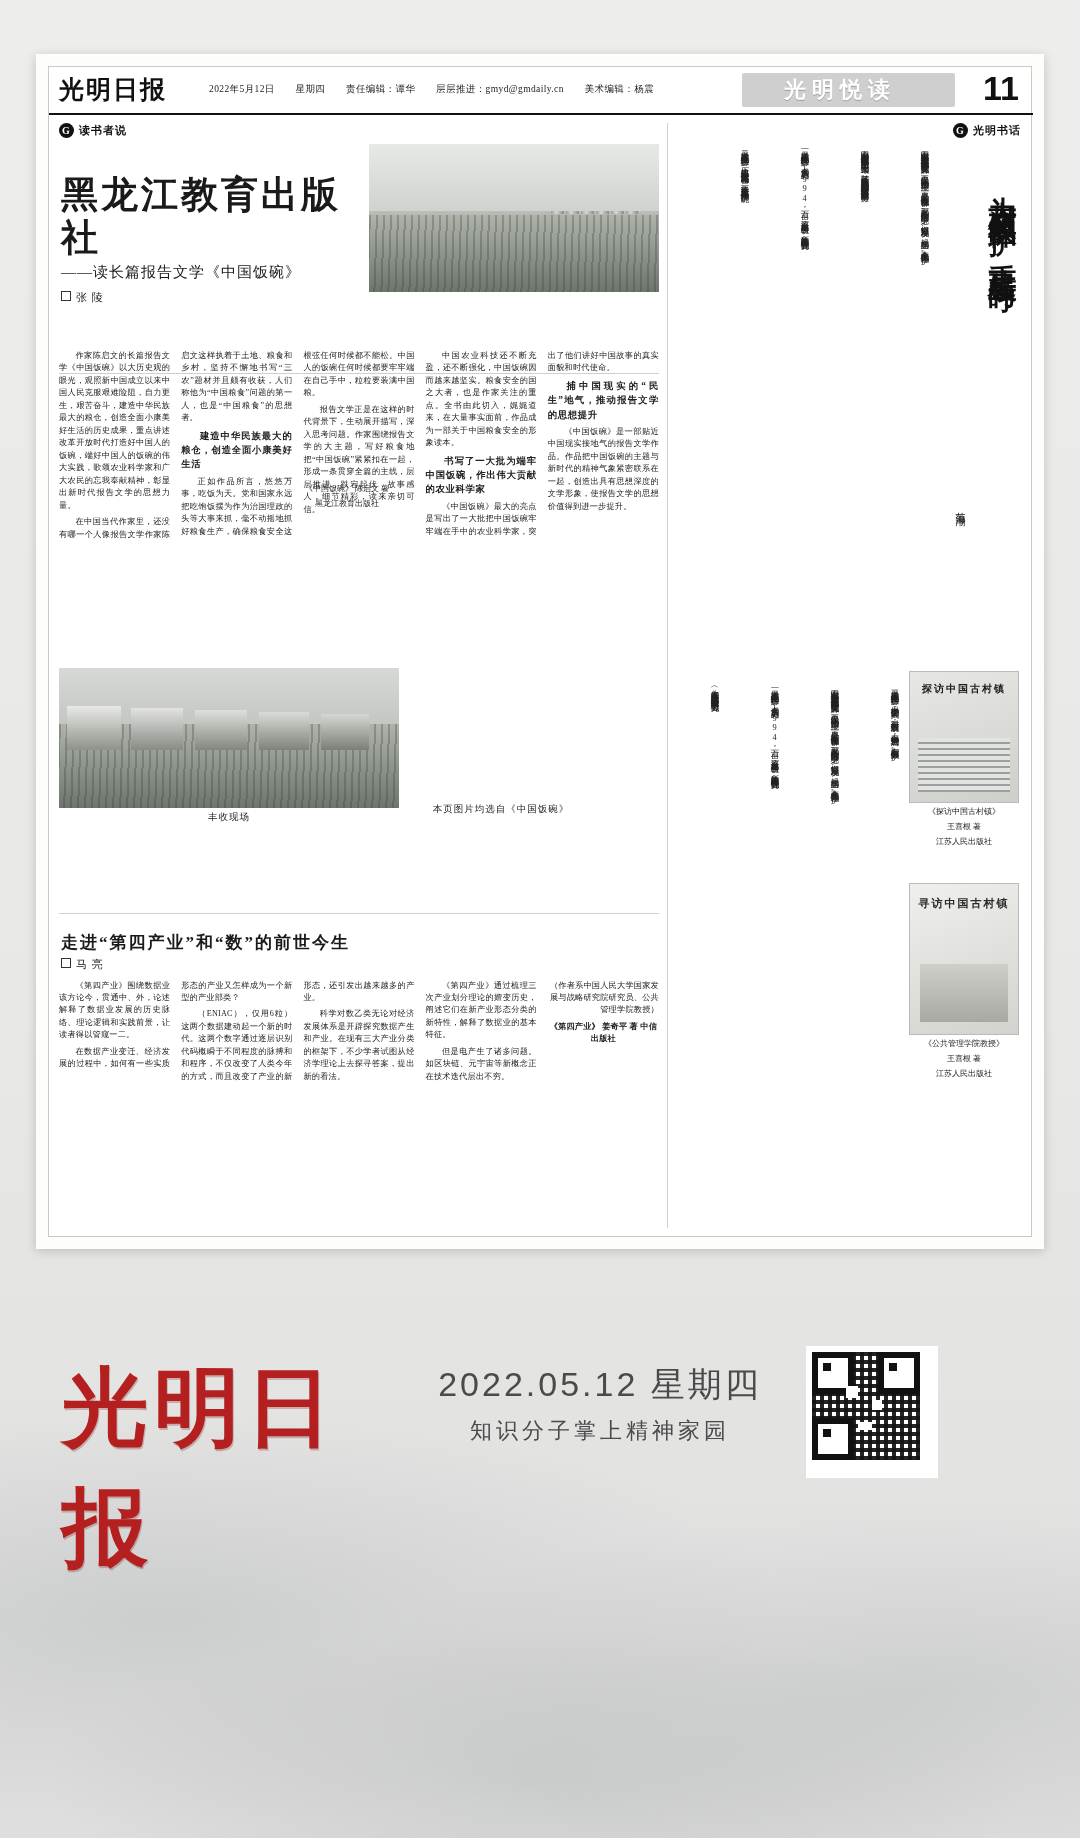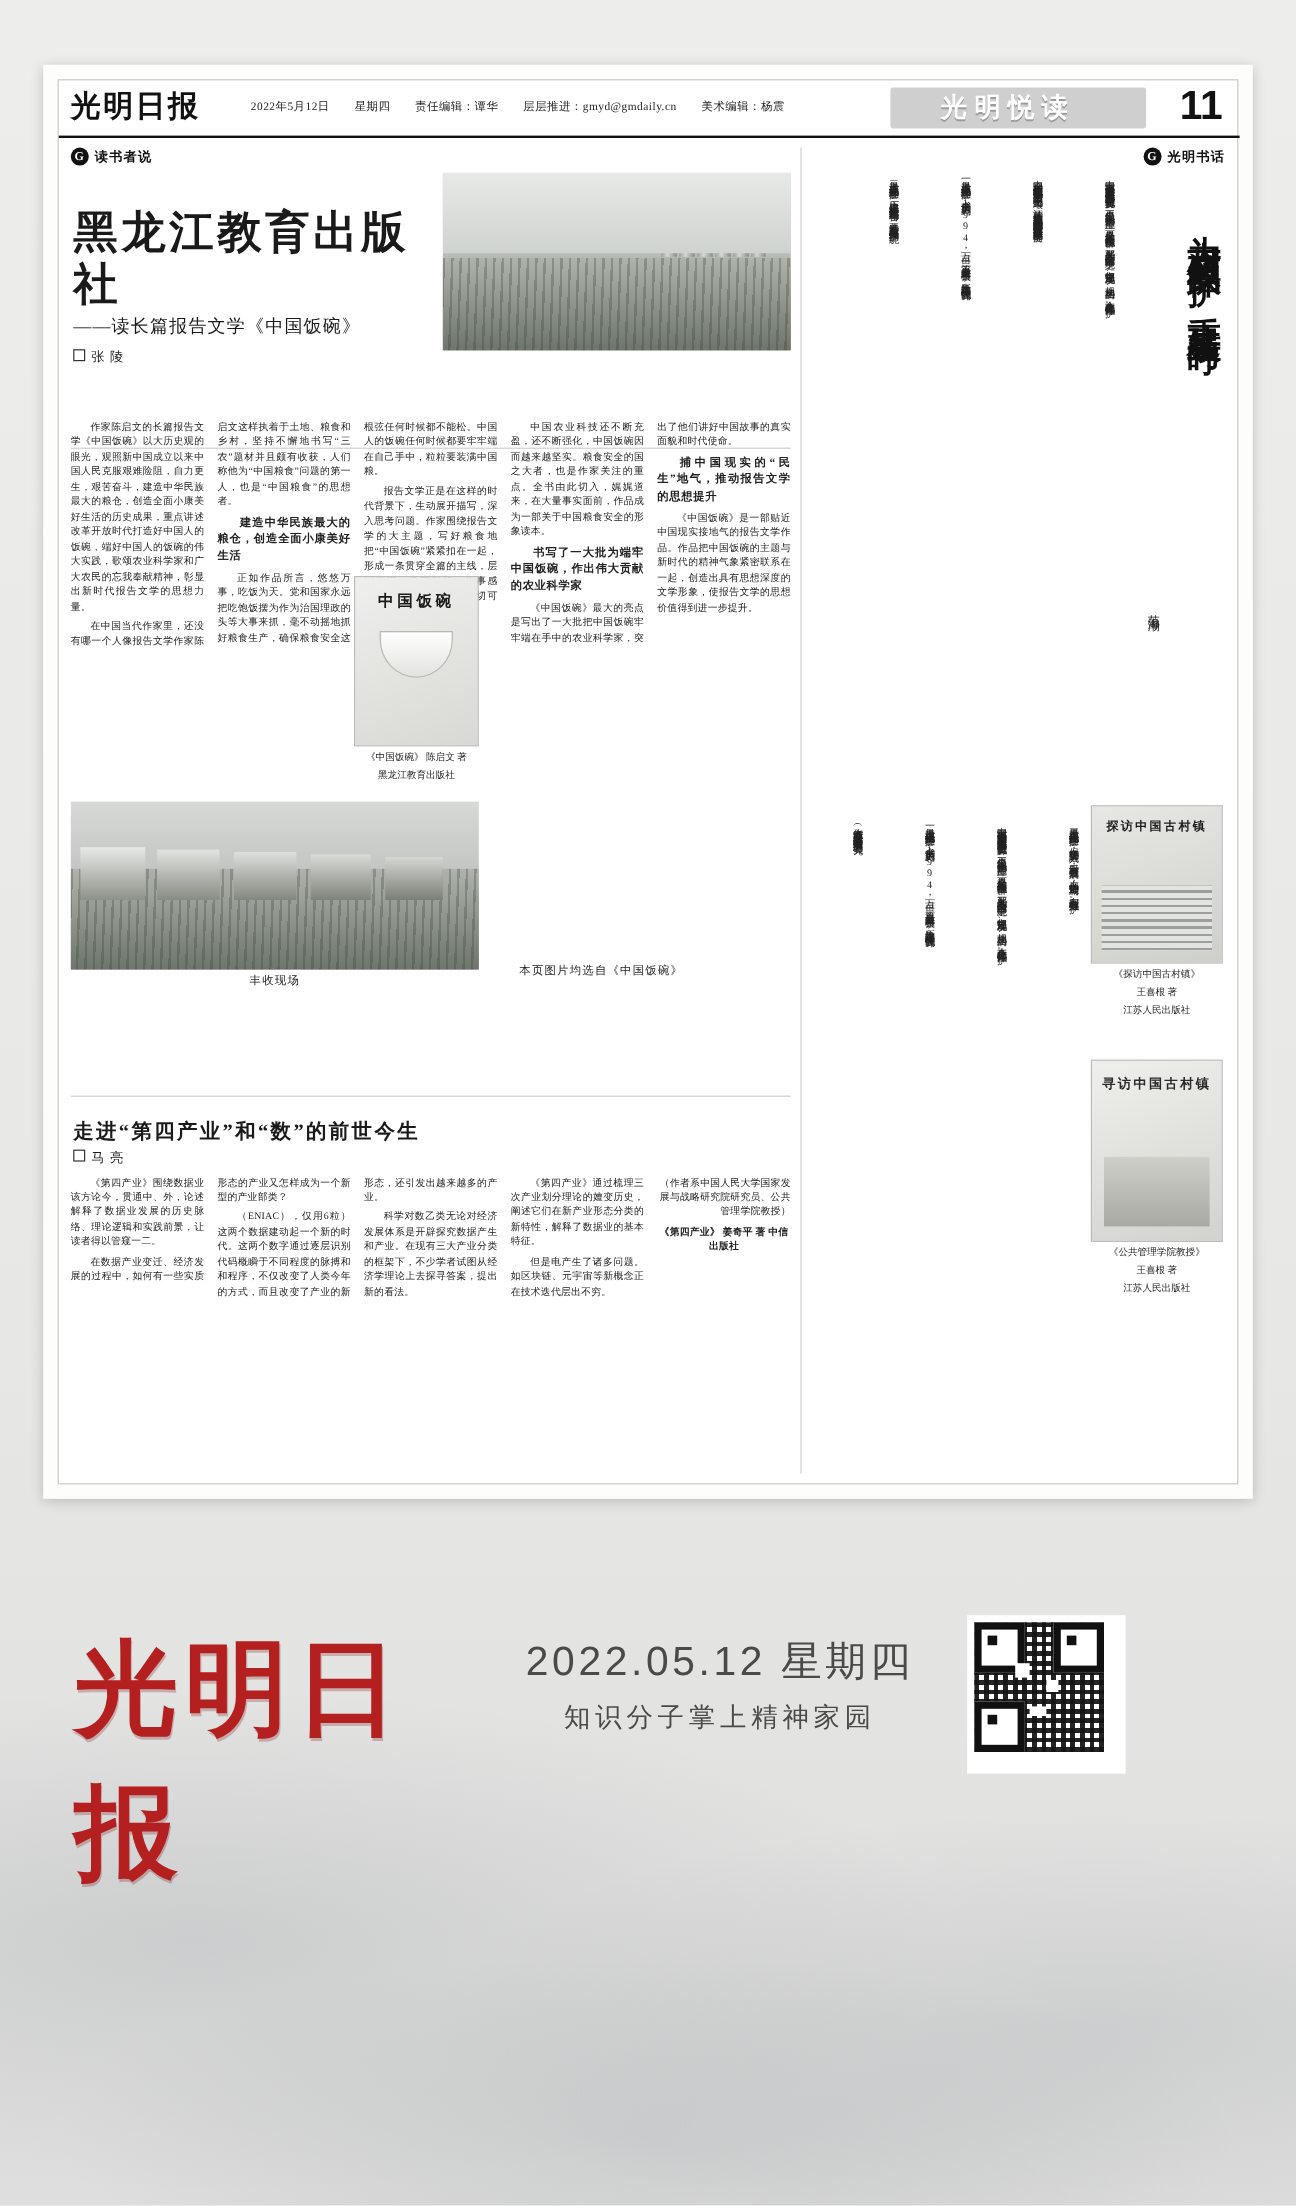--- a/index.html
+++ b/index.html
@@ -222,24 +222,20 @@
         <p>正如作品所言，悠悠万事，吃饭为天。党和国家永远把吃饱饭摆为作为治国理政的头等大事来抓，毫不动摇地抓好粮食生产，确保粮食安全这根弦任何时候都不能松。中国人的饭碗任何时候都要牢牢端在自己手中，粒粒要装满中国粮。</p>
         <p>报告文学正是在这样的时代背景下，生动展开描写，深入思考问题。作家围绕报告文学的大主题，写好粮食地把“中国饭碗”紧紧扣在一起，形成一条贯穿全篇的主线，层层推进，跌宕起伏，故事感人，细节精彩，读来亲切可信。</p>
         <p>中国农业科技还不断充盈，还不断强化，中国饭碗因而越来越坚实。粮食安全的国之大者，也是作家关注的重点。全书由此切入，娓娓道来，在大量事实面前，作品成为一部关于中国粮食安全的形象读本。</p>
         <p class="subtitle-in">书写了一大批为端牢中国饭碗，作出伟大贡献的农业科学家</p>
         <p>《中国饭碗》最大的亮点是写出了一大批把中国饭碗牢牢端在手中的农业科学家，突出了他们讲好中国故事的真实面貌和时代使命。</p>
         <p class="subtitle-in">捕中国现实的“民生”地气，推动报告文学的思想提升</p>
         <p>《中国饭碗》是一部贴近中国现实接地气的报告文学作品。作品把中国饭碗的主题与新时代的精神气象紧密联系在一起，创造出具有思想深度的文学形象，使报告文学的思想价值得到进一步提升。</p>
       </div>
 
       <div style="position:absolute;left:236px;top:130px;width:104px;">
-        <div class="bookshot" style="height:140px;">
-          <div class="t">中国饭碗</div>
-          <div class="bowl"></div>
-        </div>
         <div class="bookcap">《中国饭碗》 陈启文 著</div>
         <div class="bookcap">黑龙江教育出版社</div>
       </div>
 
       <div style="position:absolute;left:0;top:318px;width:340px;">
         <div class="photo" style="height:140px;">
           <div class="field-lines" style="height:60%;"></div>
           <div style="position:absolute;left:8px;top:38px;width:54px;height:44px;background:linear-gradient(180deg,#e8e9e6,#8d928a);"></div>
           <div style="position:absolute;left:72px;top:40px;width:52px;height:42px;background:linear-gradient(180deg,#e2e3e0,#878c84);"></div>
           <div style="position:absolute;left:136px;top:42px;width:52px;height:40px;background:linear-gradient(180deg,#dedfdb,#83887f);"></div>

